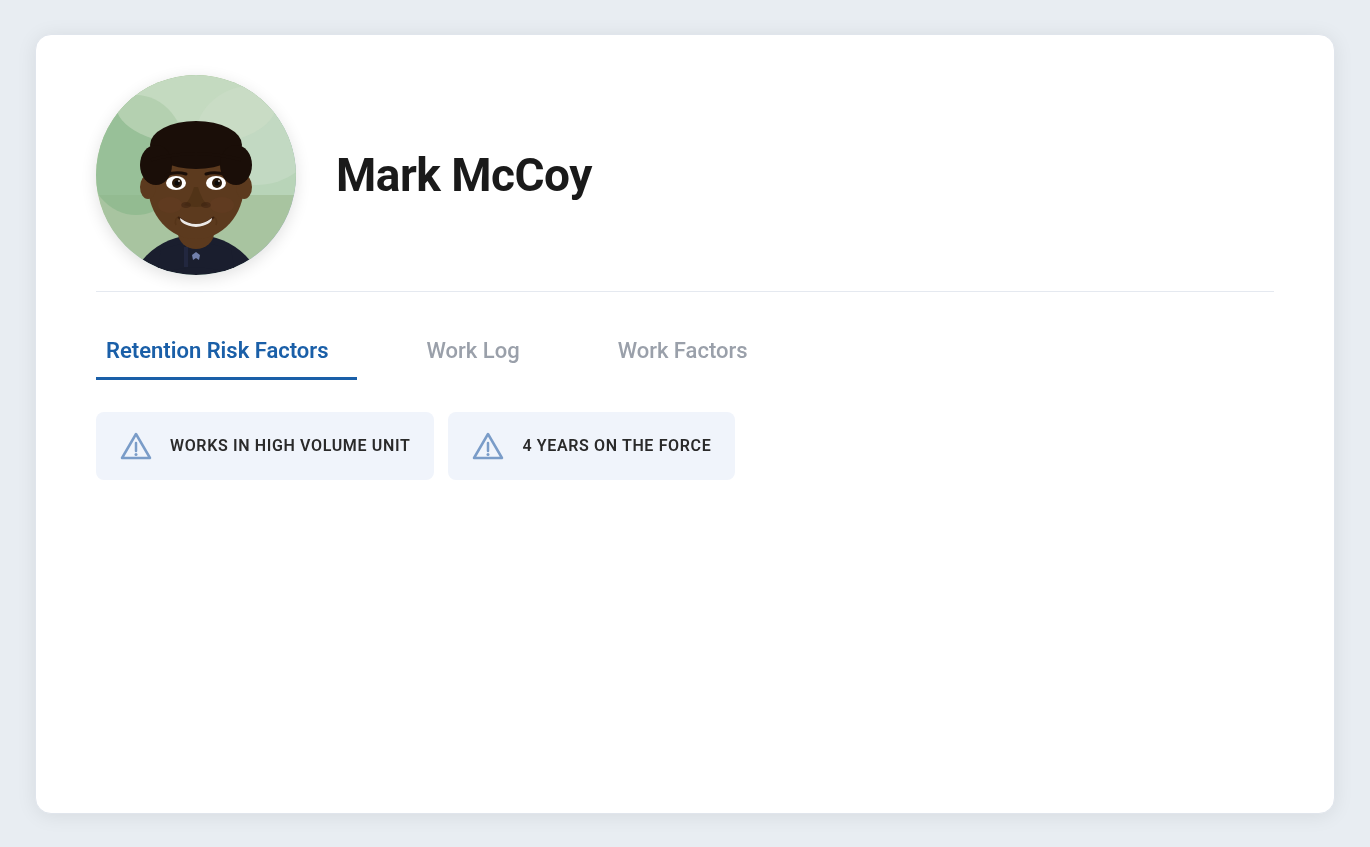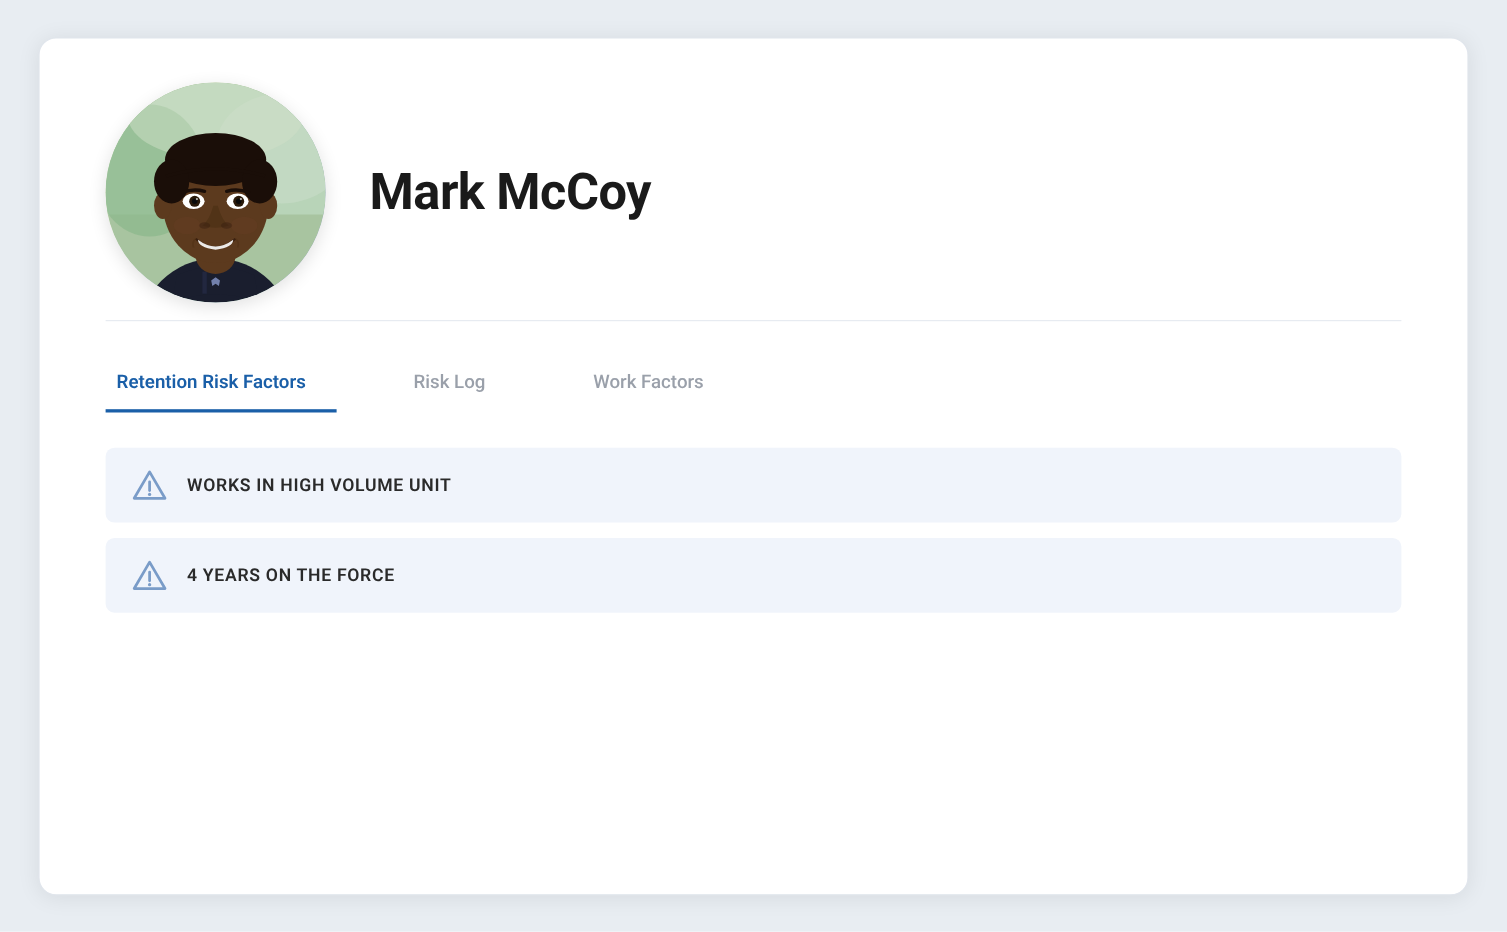--- a/index.html
+++ b/index.html
@@ -64,39 +64,39 @@
     .tabs-section {
       display: flex;
       gap: 0;
       margin-top: 36px;
       margin-bottom: 32px;
       border-bottom: none;
     }
 
     .tab {
       padding: 10px 28px 14px 10px;
-      font-size: 17px;
+      font-size: 22px;
       font-weight: 500;
       cursor: pointer;
       border-bottom: 3px solid transparent;
       color: #9aa0aa;
       transition: all 0.2s;
       white-space: nowrap;
       margin-right: 60px;
     }
 
     .tab.active {
       color: #1a5fa8;
       border-bottom: 3px solid #1a5fa8;
       font-weight: 600;
     }
 
     .risk-factors-list {
       display: flex;
-      flex-direction: column;
+      flex-direction: row;
       gap: 14px;
     }
 
     .risk-item {
       display: flex;
       align-items: center;
       gap: 18px;
       background: #f0f4fb;
       border-radius: 8px;
       padding: 18px 24px;
@@ -195,21 +195,21 @@
           <ellipse cx="126" cy="130" rx="12" ry="8" fill="#7a4030" opacity="0.15"></ellipse>
         </g>
       </svg>
     </div>
 
     <h1 class="employee-name">Mark McCoy</h1>
   </div>
 
   <div class="tabs-section">
     <div class="tab active">Retention Risk Factors</div>
-    <div class="tab">Risk Log</div>
+    <div class="tab">Work Log</div>
     <div class="tab">Work Factors</div>
   </div>
 
   <div class="risk-factors-list">
 
     <div class="risk-item">
       <svg class="warning-icon" viewBox="0 0 32 32" xmlns="http://www.w3.org/2000/svg">
         <polygon points="16,4 30,28 2,28" fill="none" stroke="#7a9cc8" stroke-width="2.5" stroke-linejoin="round"></polygon>
         <line x1="16" y1="13" x2="16" y2="21" stroke="#7a9cc8" stroke-width="2.5" stroke-linecap="round"></line>
         <circle cx="16" cy="24.5" r="1.5" fill="#7a9cc8"></circle>

